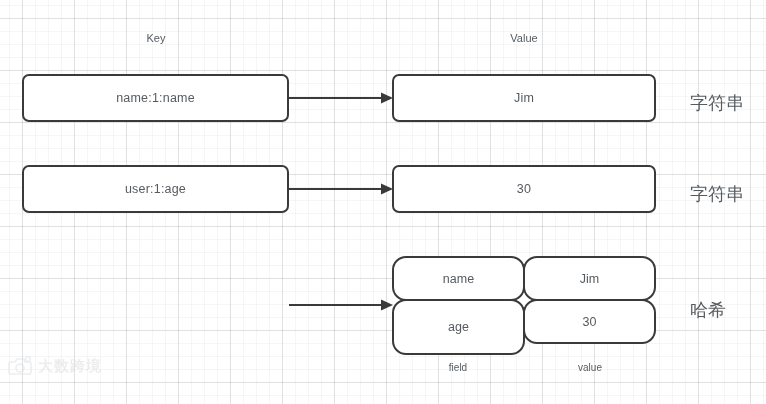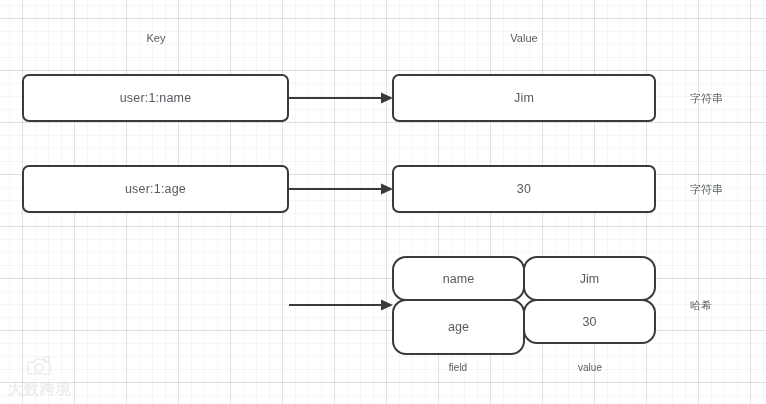--- a/index.html
+++ b/index.html
@@ -52,21 +52,21 @@
   }
   .node-box .node-label {
     font-size: 12.5px;
     color: #555b60;
     white-space: nowrap;
     letter-spacing: 0.2px;
   }
 
   .type-label {
     position: absolute;
-    font-size: 11px;
+    font-size: 18px;
     color: #555b60;
     white-space: nowrap;
     font-family: "Liberation Sans", "DejaVu Sans", sans-serif;
   }
 
   .axis-label {
     position: absolute;
     font-size: 10px;
     color: #555b60;
     white-space: nowrap;
@@ -101,21 +101,20 @@
 
   #watermark {
     position: absolute;
     left: 8px;
     top: 356px;
     display: flex;
     align-items: center;
     gap: 4px;
     opacity: 0.5;
     pointer-events: none;
-    flex-direction: column;
   }
   #watermark .wm-mark {
     width: 26px;
     height: 20px;
     position: relative;
   }
   #watermark .wm-text {
     font-size: 15px;
     font-weight: bold;
     color: #d9dde1;
@@ -125,21 +124,21 @@
 </style>
 </head>
 <body>
 
 <div id="canvas">
 
   <div class="col-header" style="left:156px; top:32px;">Key</div>
   <div class="col-header" style="left:524px; top:32px;">Value</div>
 
   <div class="node-box" style="left:22px; top:74px; width:267px; height:48px;">
-    <span class="node-label">user:1:name</span>
+    <span class="node-label">name:1:name</span>
   </div>
 
   <div class="connector" style="left:289px; top:90px; width:104px;">
     <svg width="104" height="16" viewBox="0 0 104 16">
       <line x1="0" y1="8" x2="92" y2="8" stroke="#3a3a3a" stroke-width="2"></line>
       <polygon points="92,2.5 104,8 92,13.5" fill="#3a3a3a"></polygon>
     </svg>
   </div>
 
   <div class="node-box" style="left:392px; top:74px; width:264px; height:48px;">

